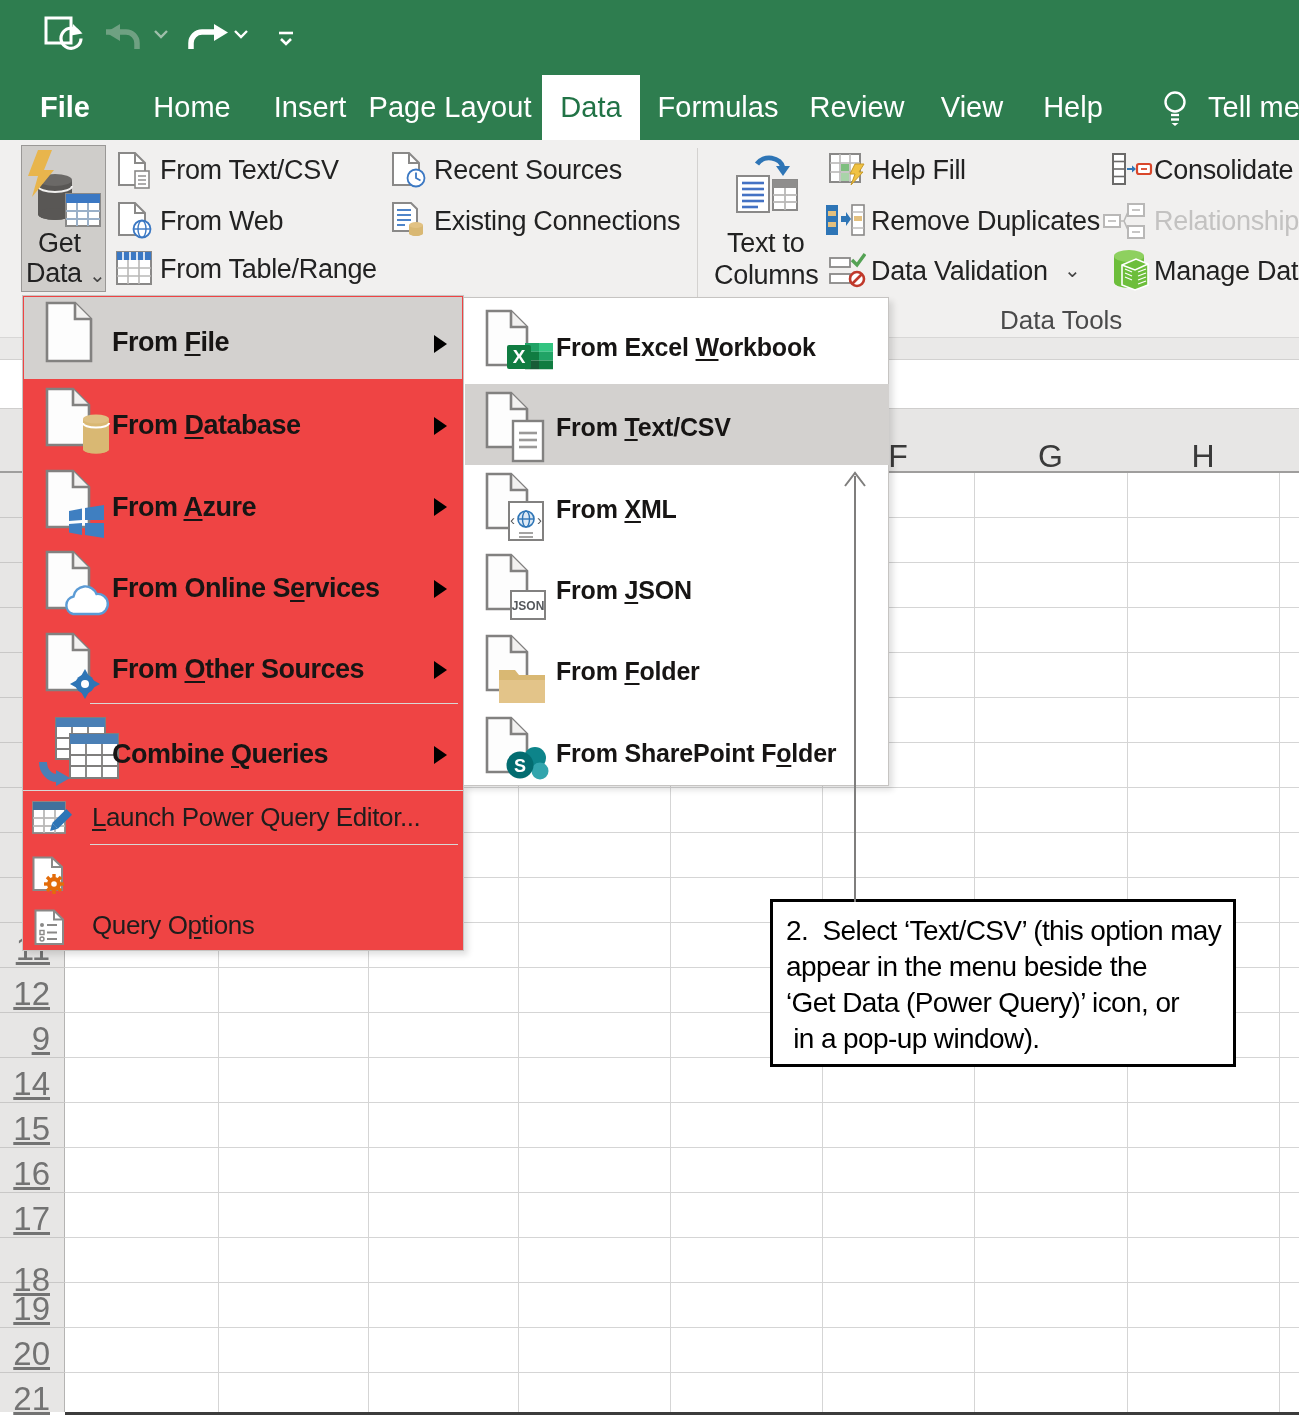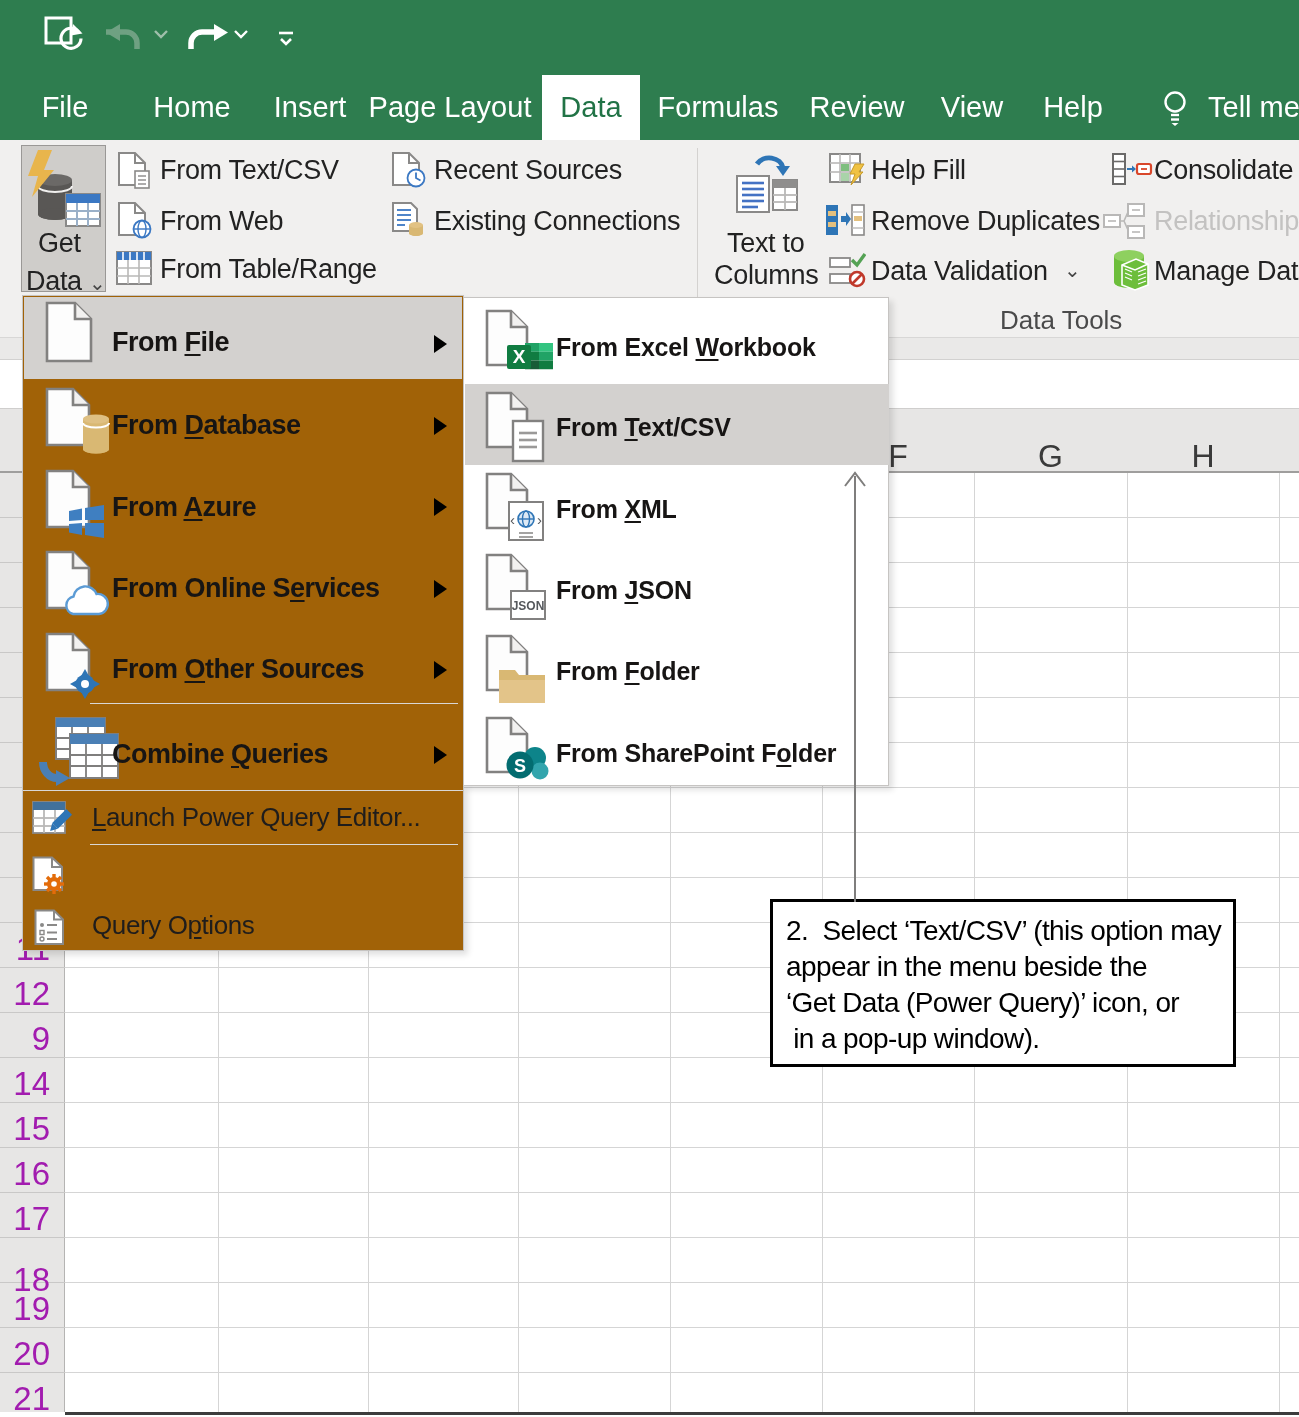--- a/index.html
+++ b/index.html
@@ -23,24 +23,24 @@
            background:#cfcdca;border:1px solid #9a9896;box-sizing:border-box;}
   
   .colhdr{left:0;top:409px;width:1299px;height:64px;background:#e7e6e5;border-bottom:2px solid #9f9e9d;box-sizing:border-box;}
   .collet{position:absolute;top:409px;height:66px;display:flex;align-items:flex-end;justify-content:center;
           font-size:32px;color:#3a3a3a;}
   .gridbody{left:65px;top:473px;width:1234px;height:939px;background:#fff;}
   .hline{position:absolute;left:0;width:1234px;height:1px;background:#d5d5d5;}
   .vline{position:absolute;top:0;width:1px;height:939px;background:#d5d5d5;}
   .rowhdr{left:0;top:473px;width:65px;height:939px;background:#e7e6e5;border-right:1px solid #b5b4b3;box-sizing:border-box;}
   .rnum{position:absolute;right:14px;width:48px;height:45px;display:flex;align-items:center;justify-content:flex-end;
-        font-size:33px;color:#a21caf;padding-top:3px;}
+        font-size:33px;color:#737373;padding-top:3px;text-decoration:underline;}
   .botline{left:65px;top:1412px;width:1234px;height:3px;background:#3c3c3c;}
   
-  .menu{left:22px;top:295px;width:442px;height:656px;background:#a16207;
+  .menu{left:22px;top:295px;width:442px;height:656px;background:#ef4444;
         border:1px solid #c6c4c2;box-sizing:border-box;box-shadow:4px 4px 6px rgba(0,0,0,0.12);}
   .submenu{left:463px;top:297px;width:426px;height:489px;background:#fff;
         border:1px solid #c6c4c2;box-sizing:border-box;box-shadow:4px 4px 6px rgba(0,0,0,0.12);}
   .mitem{position:absolute;left:1px;width:438px;}
   .hl{background:#d3d1cf;}
   .mtext{position:absolute;font-weight:bold;font-size:27px;color:#171514;letter-spacing:-0.5px;white-space:nowrap;}
   .stext{position:absolute;font-weight:bold;font-size:25px;color:#171514;letter-spacing:-0.2px;white-space:nowrap;}
   .ltext{position:absolute;font-size:26px;color:#1f1d1c;letter-spacing:-0.4px;white-space:nowrap;}
   .marrow{position:absolute;left:411px;width:0;height:0;border-left:13px solid #000;
           border-top:9px solid transparent;border-bottom:9px solid transparent;}
@@ -51,37 +51,37 @@
         box-sizing:border-box;font-size:28px;color:#000;line-height:36px;padding:11px 0 0 13px;letter-spacing:-0.6px;white-space:nowrap;}
 </style>
 </head>
 <body>
 
   <div class="abs titlebar"></div>
   <div class="abs tabbar"></div>
 
   <div class="abs" id="qat"></div>
 
-  <div class="tab" style="left:33px;width:64px;">File</div>
+  <div class="tab" style="left:33px;width:64px;font-weight:bold;">File</div>
   <div class="tab" style="left:150px;width:84px;">Home</div>
   <div class="tab" style="left:274px;width:72px;">Insert</div>
   <div class="tab" style="left:376px;width:148px;">Page Layout</div>
   <div class="tab tab-active" style="left:542px;width:98px;">Data</div>
   <div class="tab" style="left:662px;width:112px;">Formulas</div>
   <div class="tab" style="left:812px;width:90px;">Review</div>
   <div class="tab" style="left:938px;width:68px;">View</div>
   <div class="tab" style="left:1040px;width:66px;">Help</div>
   <div class="tab" style="left:1208px;width:91px;justify-content:flex-start;">Tell me</div>
 
   <div class="abs ribbon"></div>
   <div class="abs band"></div>
   <div class="abs fbar"></div>
   <div class="abs getdata"></div>
   <div class="rlbl" style="left:38px;top:228px;">Get</div>
-  <div class="rlbl" style="left:26px;top:258px;margin-top:8px;">Data <span style="font-size:20px;color:#444;">⌄</span></div>
+  <div class="rlbl" style="left:26px;top:258px;">Data <span style="font-size:20px;color:#444;">⌄</span></div>
   <div class="rlbl" style="left:160px;top:155px;">From Text/CSV</div>
   <div class="rlbl" style="left:160px;top:206px;">From Web</div>
   <div class="rlbl" style="left:160px;top:254px;">From Table/Range</div>
   <div class="rlbl" style="left:434px;top:155px;">Recent Sources</div>
   <div class="rlbl" style="left:434px;top:206px;">Existing Connections</div>
   <div class="vsep" style="left:697px;top:148px;height:186px;"></div>
   <div class="rlbl" style="left:727px;top:228px;">Text to</div>
   <div class="rlbl" style="left:714px;top:260px;">Columns</div>
   <div class="rlbl" style="left:871px;top:155px;">Help Fill</div>
   <div class="rlbl" style="left:871px;top:206px;">Remove Duplicates</div>

